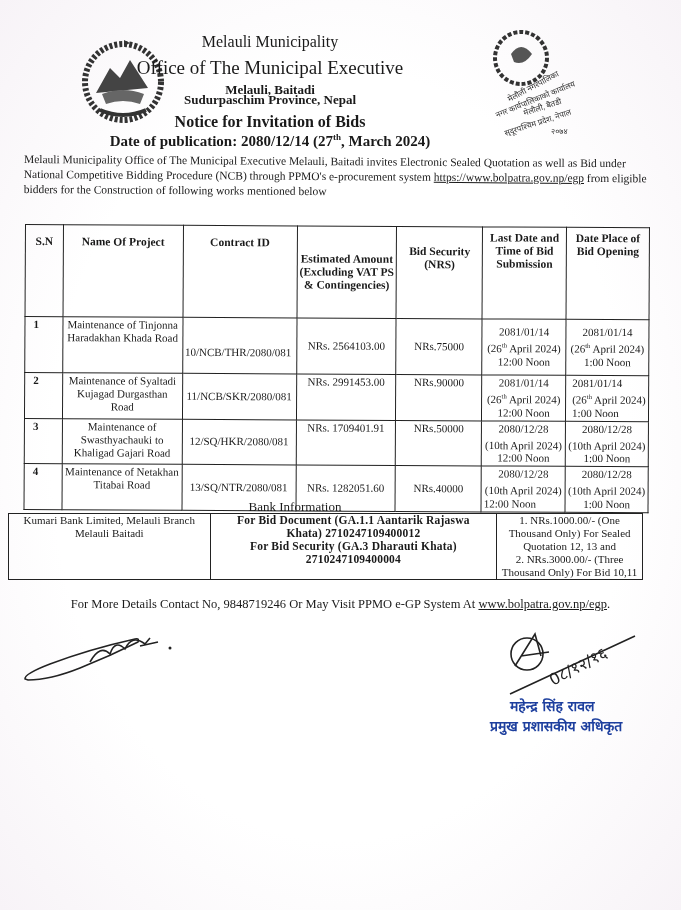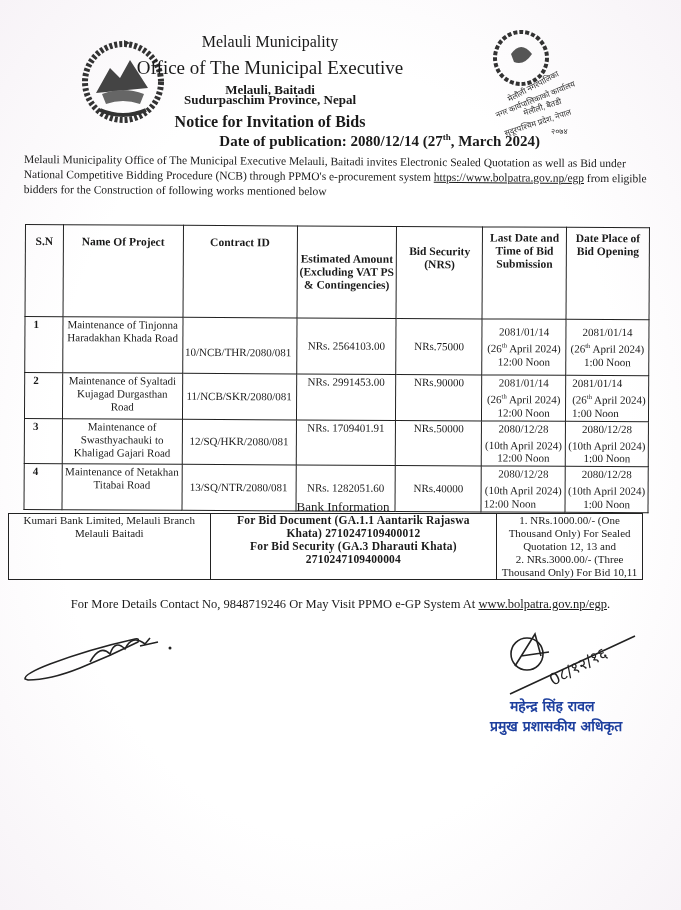--- a/index.html
+++ b/index.html
@@ -9,21 +9,21 @@
     color:#1a1a1a;
     font-family: "Liberation Serif", "DejaVu Serif", serif;
   }
   .abs { position:absolute; }
   .hdr { left:0; width:540px; text-align:center; }
   .h1 { top:33px; font-size:16px; }
   .h2 { top:57px; font-size:19px; }
   .h3 { top:82px; font-size:13px; font-weight:bold; }
   .h4 { top:92px; font-size:13px; font-weight:bold; }
   .h5 { top:113px; font-size:16px; font-weight:bold; }
-  .h6 { top:132px; font-size:15px; font-weight:bold;text-align:right; }
+  .h6 { top:132px; font-size:15px; font-weight:bold; }
   sup { font-size:0.6em; }
 
   .emblem { left:78px; top:38px; width:90px; height:86px; }
   .stamp { left:476px; top:26px; width:140px; height:110px; }
 
   .intro {
     left:24px; top:152px; width:640px; font-size:11.5px; line-height:15px;
     transform: rotate(0.4deg); transform-origin:left top;
   }
   .intro a { color:#1a1a1a; text-decoration:underline; }
@@ -33,21 +33,21 @@
     position:absolute; left:25px; top:224px; width:625px;
     font-size:11px; transform: rotate(0.3deg); transform-origin:left top;
   }
   .bids td, .bids th { border:1.5px solid #222; text-align:center; padding:1px 2px; line-height:13px; }
   .bids th { font-weight:bold; font-size:11.5px; vertical-align:middle; height:72px; }
   .bids td { vertical-align:top; }
   .bids td.mid { vertical-align:middle; }
   .bids td.sn { text-align:left; padding-left:8px; font-weight:bold; }
   .bids tr.r td { height:40px; }
 
-  .bank-title { left:0; width:590px; text-align:center; top:499px; font-size:13px;margin-left:48px; }
+  .bank-title { left:0; width:590px; text-align:center; top:499px; font-size:13px; }
   .bank {
     position:absolute; left:8px; top:513px; width:635px; font-size:11px;
   }
   .bank td, .bank th { border:1.5px solid #222; text-align:center; padding:0 3px; line-height:13px; vertical-align:top; }
   .bank th { font-weight:bold; font-size:12px; }
   .bank .acct { font-weight:bold; font-size:11.5px; letter-spacing:0.2px; }
 
   .more { left:0; width:681px; text-align:center; top:597px; font-size:12.5px; }
   .more a { color:#1a1a1a; text-decoration:underline;text-align:right; }
 

